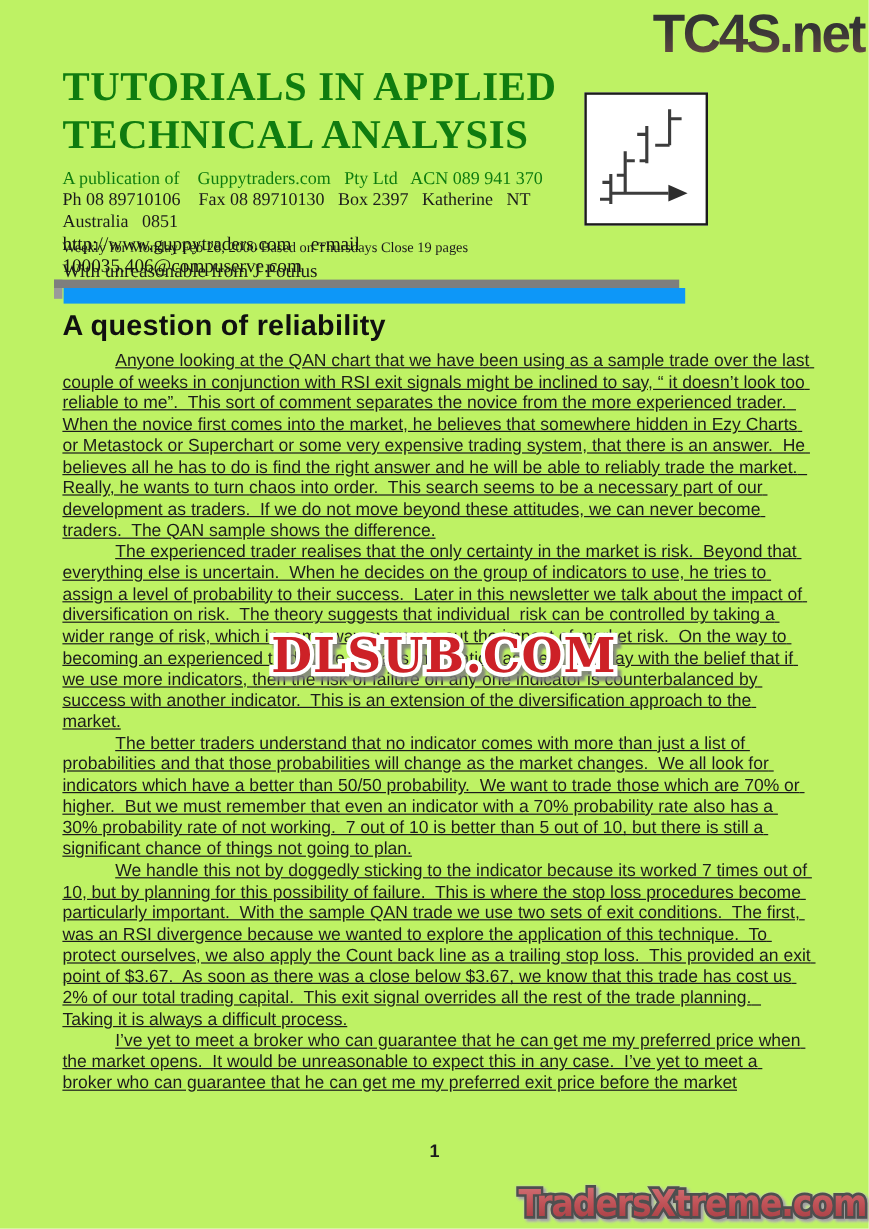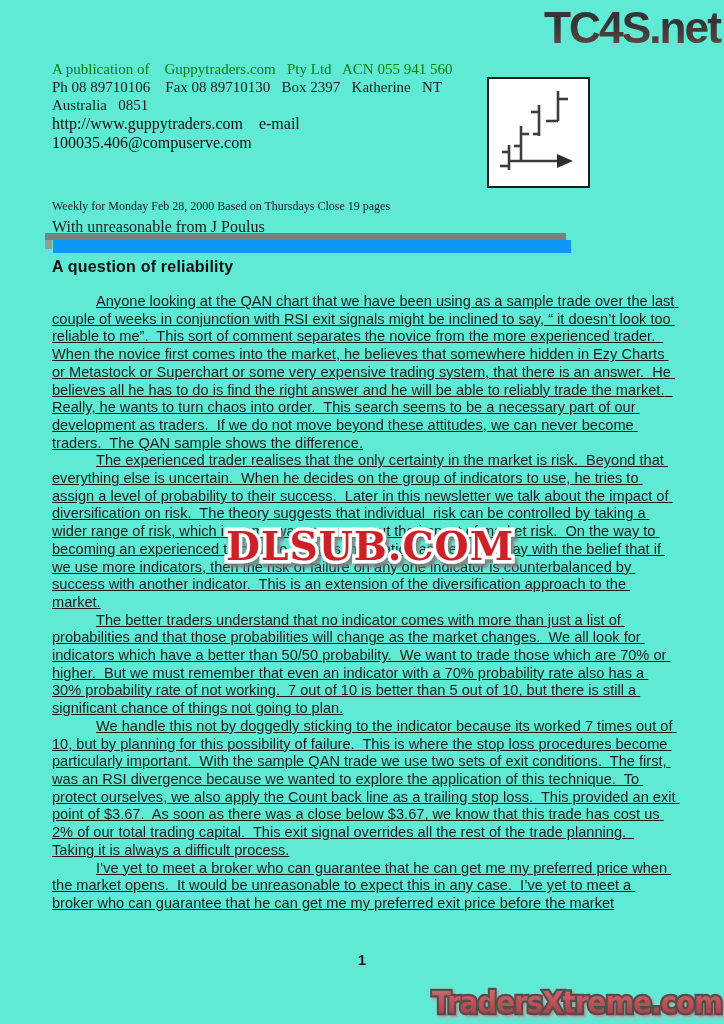--- a/index.html
+++ b/index.html
@@ -1,19 +1,19 @@
 <!DOCTYPE html>
 <html><head>
 <meta charset="utf-8">
 <style>
   html,body{margin:0;padding:0;background:#ffffff;}
   .page{
     position:relative;
     width:724px;height:1024px;
-    background:#5eead4;
+    background:#bef264;
     overflow:hidden;
     font-family:"Liberation Sans",sans-serif;
     color:#1b1b1b;
   }
   
   .tc4s-logo{position:absolute;top:2px;right:0;}
   
   .masthead{position:absolute;left:52px;top:53px;width:440px;}
   .mast-title{
     font-family:"Liberation Serif",serif;
@@ -49,21 +49,21 @@
     position:absolute;left:487px;top:77px;width:99px;height:107px;
     border:2px solid #1c1c1c;background:#ffffff;
   }
   
   .divider-gray{position:absolute;left:45px;top:233px;width:521px;height:7px;background:#7e7e7e;}
   .divider-gray-notch{position:absolute;left:45px;top:233px;width:7px;height:16px;background:#9a9a9a;}
   .divider-blue{position:absolute;left:53px;top:240px;width:518px;height:13px;background:#0d97f8;}
   
   .article-heading{
     position:absolute;left:52px;top:258px;
-    font-size:16px;font-weight:bold;color:#101010;letter-spacing:0.2px;
+    font-size:24px;font-weight:bold;color:#101010;letter-spacing:0.2px;
   }
   .body-text{
     position:absolute;left:52px;top:293px;width:624px;
     font-size:14.6px;line-height:17.7px;color:#1c1c1c;text-decoration:underline;
   }
   .body-text p{
     margin:0;text-indent:44px;white-space:pre-wrap;
   }
   
   .watermark{position:absolute;left:220px;top:487px;margin-top:31px;}
@@ -86,21 +86,23 @@
           <stop offset="0.40" stop-color="#343434"></stop>
           <stop offset="0.75" stop-color="#54423e"></stop>
           <stop offset="1" stop-color="#8a574d"></stop>
         </linearGradient>
       </defs>
       <text x="182" y="41" text-anchor="end" font-family="'Liberation Sans',sans-serif" font-weight="bold" font-size="45" letter-spacing="-2" textLength="176" lengthAdjust="spacingAndGlyphs" fill="url(#gradTC4S)">TC4S.net</text>
     </svg>
   </div>
 
   <div class="masthead">
-    <div class="pub-line">A publication of    Guppytraders.com   Pty Ltd   ACN 055 941 560</div>
+    <div class="mast-title">TUTORIALS IN APPLIED</div>
+    <div class="mast-title">TECHNICAL ANALYSIS</div>
+    <div class="pub-line">A publication of    Guppytraders.com   Pty Ltd   ACN 089 941 370</div>
     <div class="contact-line">Ph 08 89710106    Fax 08 89710130   Box 2397   Katherine   NT   Australia   0851</div>
     <div class="url-line">http://www.guppytraders.com    e-mail 100035.406@compuserve.com</div>
   </div>
 
   <div class="chart-icon-box">
     <svg width="95" height="103" viewBox="0 0 95 103">
       <g stroke="#3c3c3c" stroke-width="2.6" fill="none">
 
         <path d="M69,12 V42"></path>
         <path d="M69,20 H79"></path>

